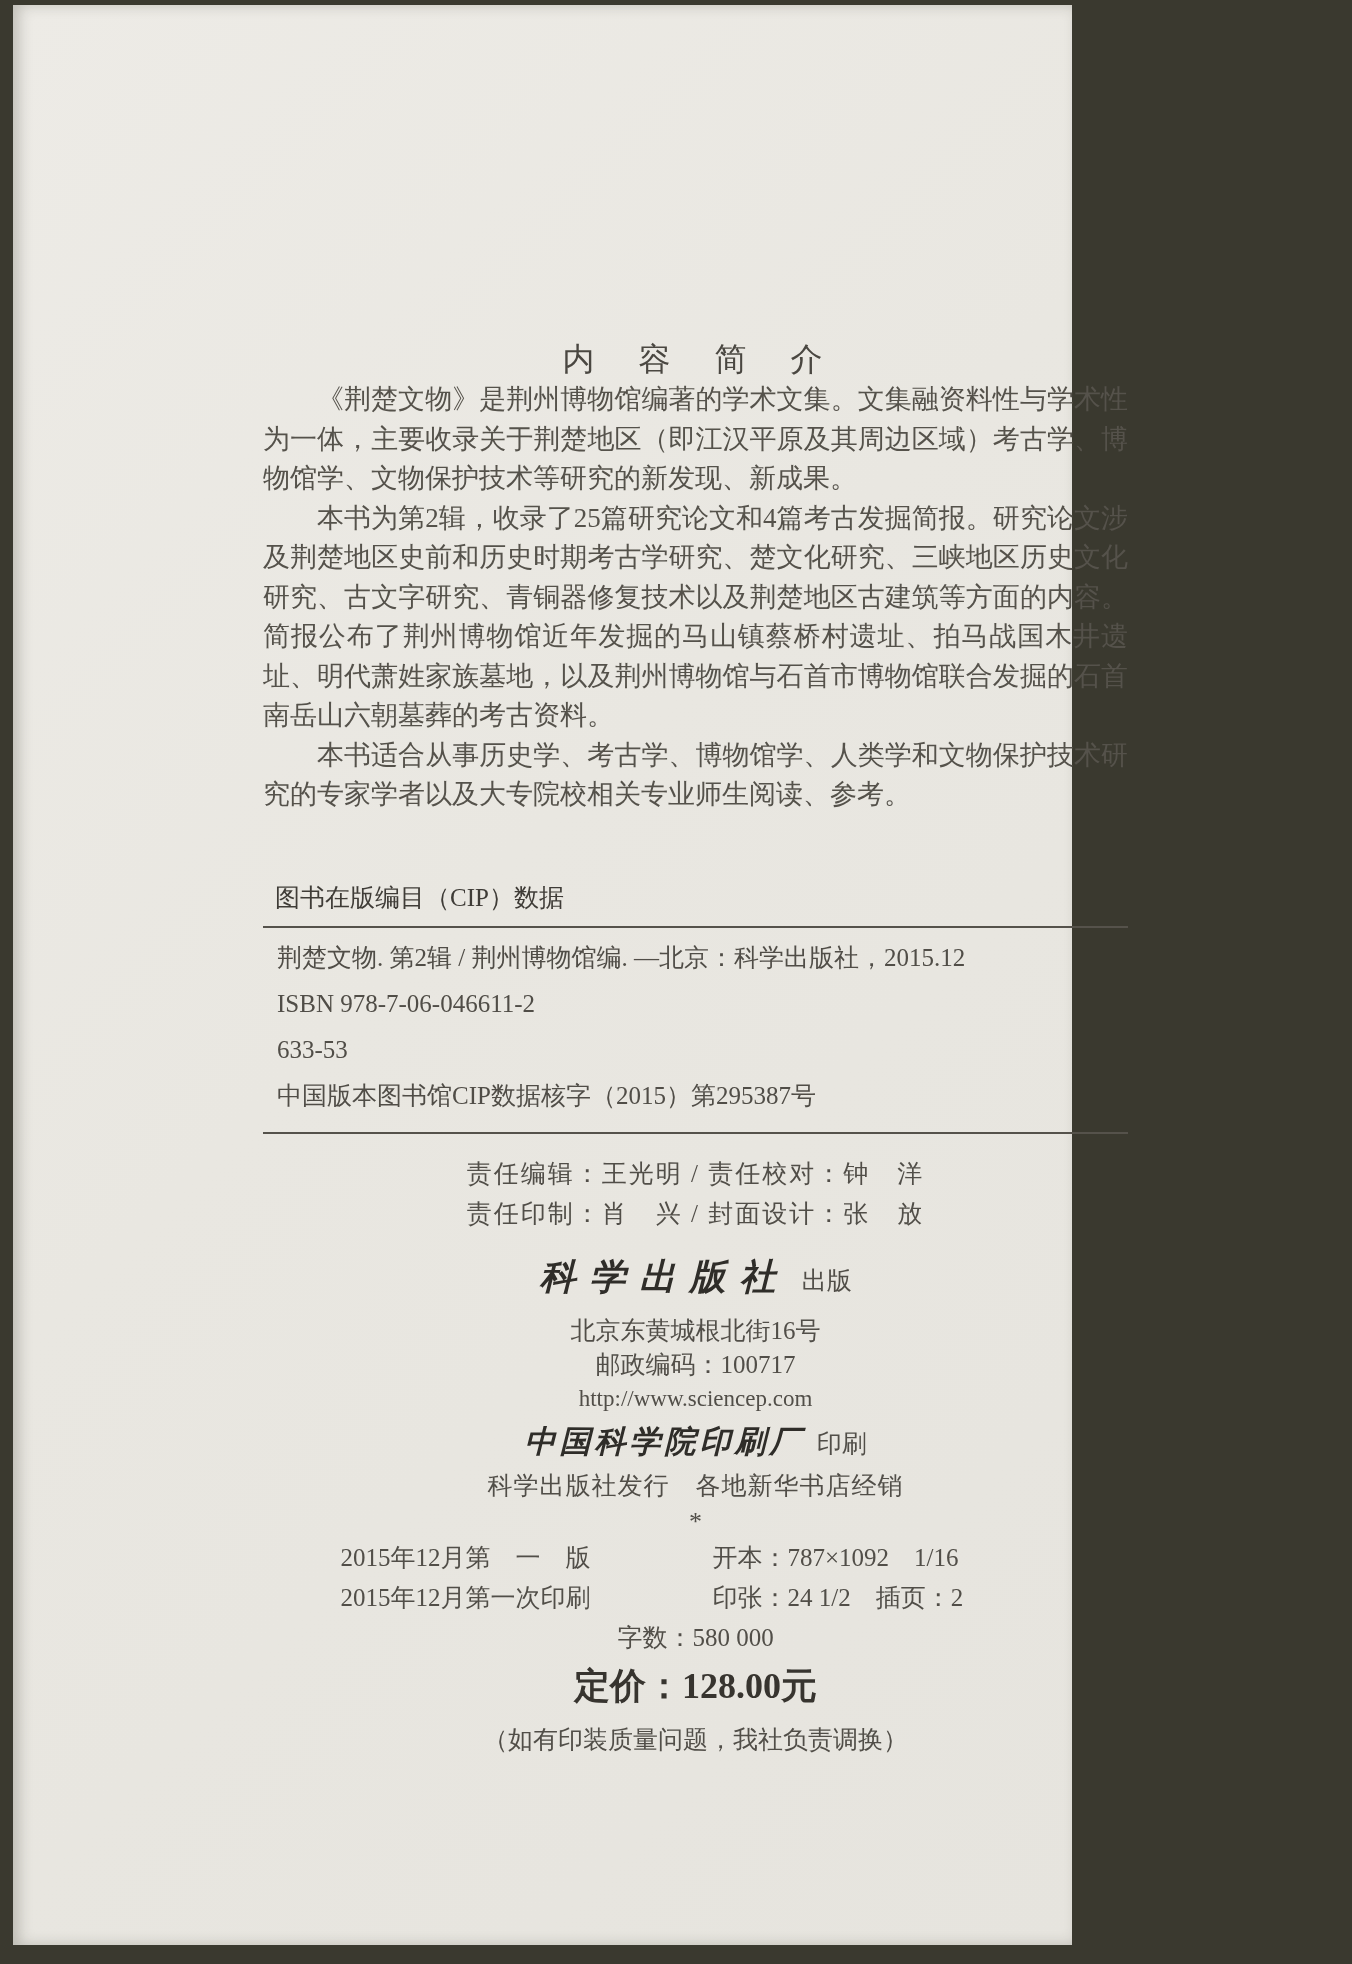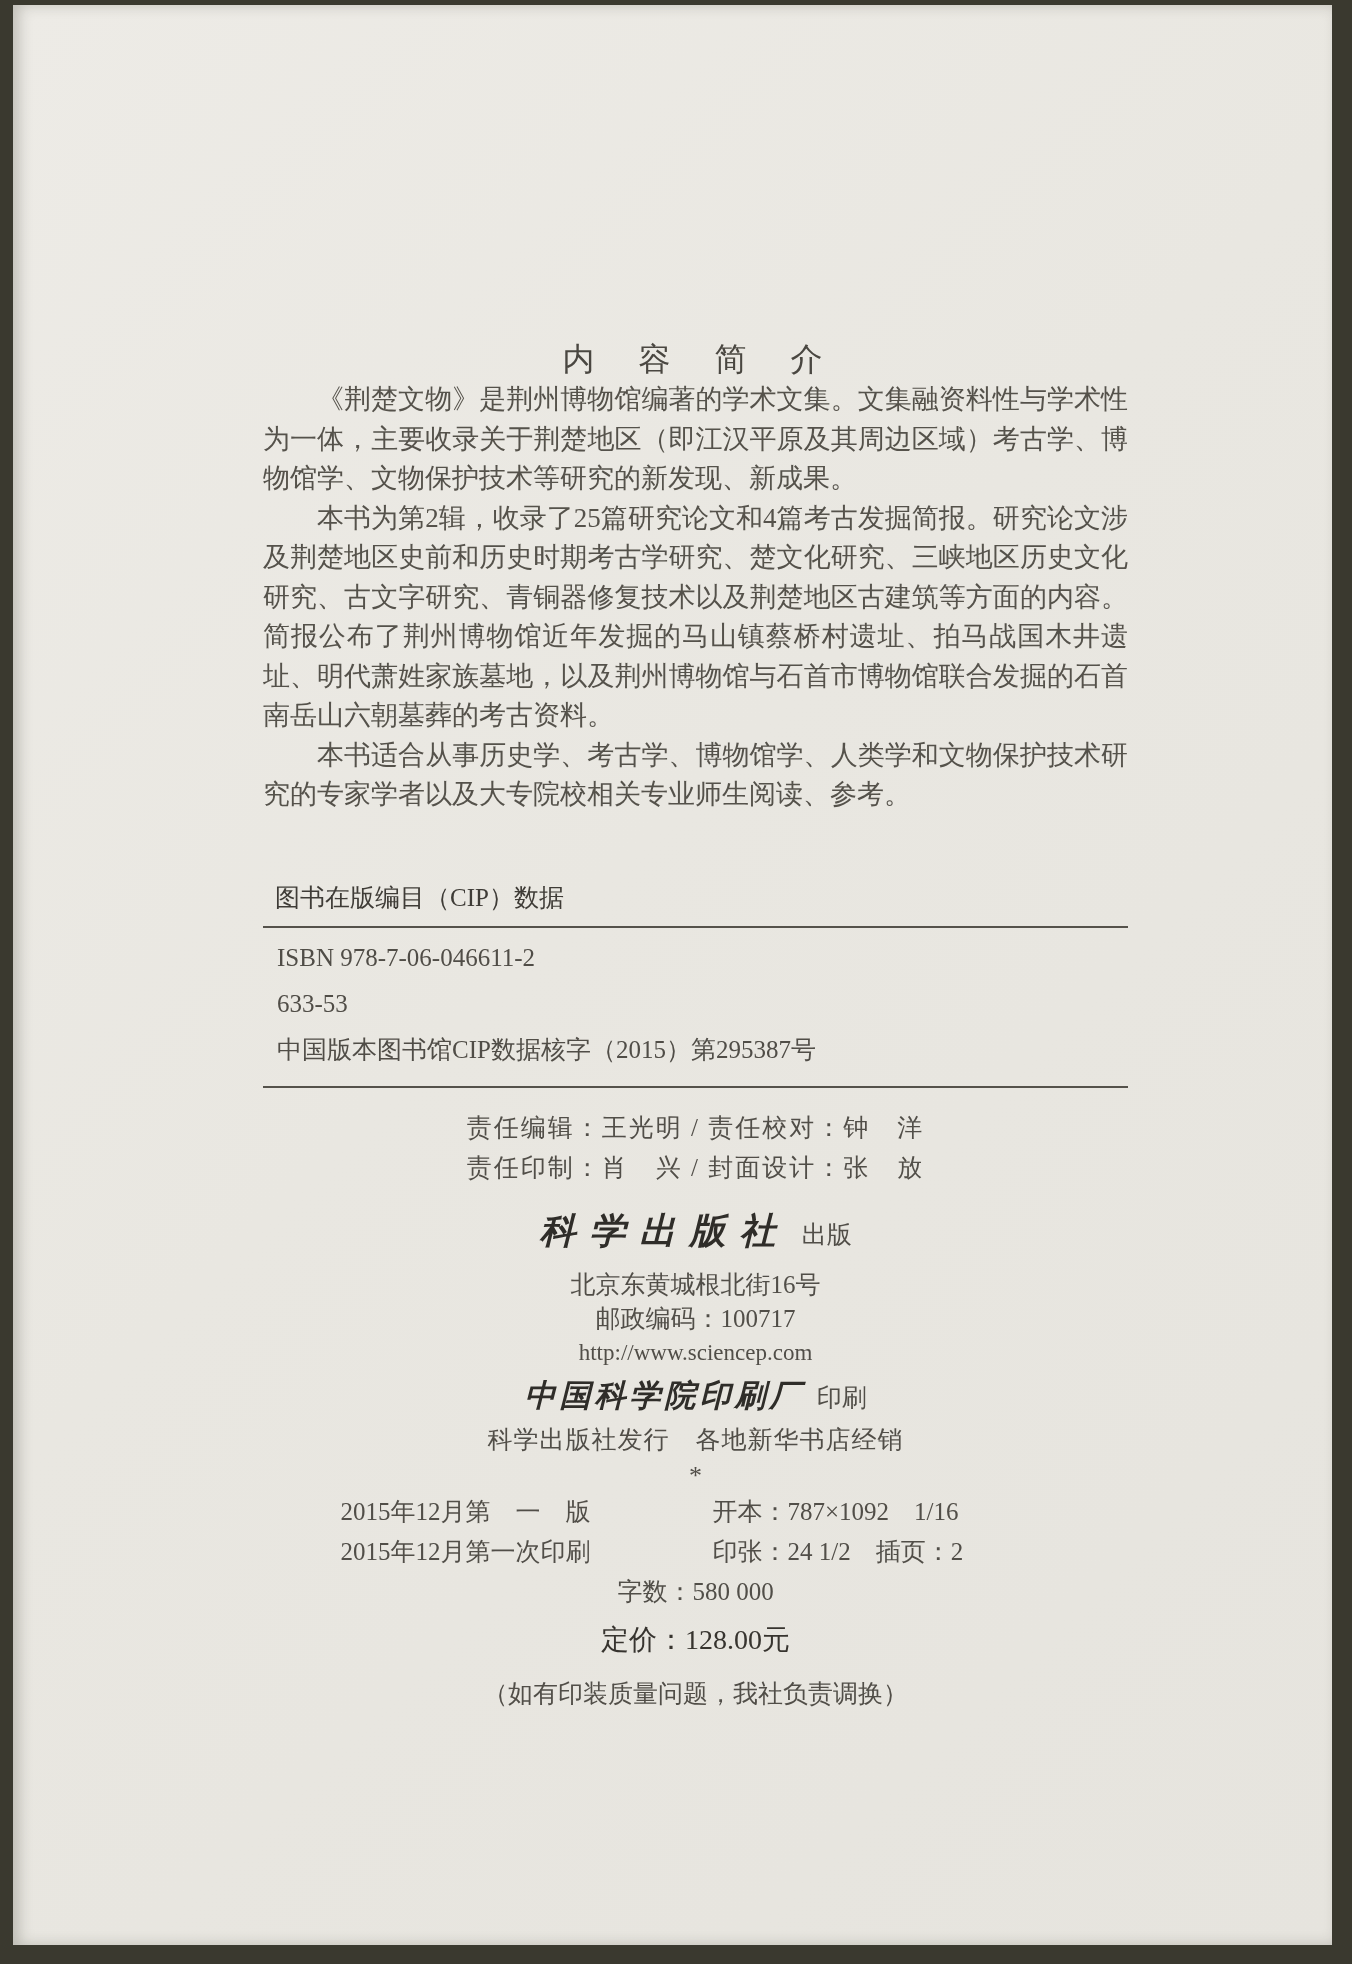--- a/index.html
+++ b/index.html
@@ -8,21 +8,21 @@
     width: 1352px;
     height: 1964px;
     background: #3a392f;
     overflow: hidden;
     font-family: "Liberation Serif", "DejaVu Serif", serif;
   }
   .page {
     position: absolute;
     left: 13px;
     top: 5px;
-    width: 1319px;
+    width: 1059px;
     height: 1940px;
     background: linear-gradient(135deg, #edebe6 0%, #e9e7e1 45%, #e6e4de 100%);
     color: #4d4a44;
     box-shadow: inset 6px 0 14px rgba(60,58,48,0.25);
   }
   .content {
     position: relative;
     width: 865px;
     margin-left: 250px;
     padding-top: 333px;
@@ -103,22 +103,22 @@
     justify-content: center;
     line-height: 40px;
     text-align: left;
   }
   .edition-row .slot-left  { width: 372px; }
   .edition-row .slot-right { width: 338px; }
   .wordcount { line-height: 40px; }
   .price {
     margin-top: 6px !important;
     line-height: 44px;
-    font-size: 28px;
-    font-weight: normal;
+    font-size: 36px;
+    font-weight: bold;
     color: #37342f;
   }
   .note { margin-top: 10px !important; line-height: 44px; }
 </style>
 </head>
 <body>
 
 <div class="page">
   <div class="content">
 
@@ -127,20 +127,21 @@
     <div class="intro">
       <p>《荆楚文物》是荆州博物馆编著的学术文集。文集融资料性与学术性为一体，主要收录关于荆楚地区（即江汉平原及其周边区域）考古学、博物馆学、文物保护技术等研究的新发现、新成果。</p>
       <p>本书为第2辑，收录了25篇研究论文和4篇考古发掘简报。研究论文涉及荆楚地区史前和历史时期考古学研究、楚文化研究、三峡地区历史文化研究、古文字研究、青铜器修复技术以及荆楚地区古建筑等方面的内容。简报公布了荆州博物馆近年发掘的马山镇蔡桥村遗址、拍马战国木井遗址、明代萧姓家族墓地，以及荆州博物馆与石首市博物馆联合发掘的石首南岳山六朝墓葬的考古资料。</p>
       <p>本书适合从事历史学、考古学、博物馆学、人类学和文物保护技术研究的专家学者以及大专院校相关专业师生阅读、参考。</p>
     </div>
 
     <div class="cip">
       <div class="cip-heading">图书在版编目（CIP）数据</div>
       <hr class="rule">
       <div class="cip-body">
+        <p>荆楚文物. 第2辑 / 荆州博物馆编. —北京：科学出版社，2015.12</p>
         <p>ISBN 978-7-06-046611-2</p>
         <p>633-53</p>
         <p>中国版本图书馆CIP数据核字（2015）第295387号</p>
       </div>
       <hr class="rule">
     </div>
 
     <div class="colophon">
       <p class="staff1">责任编辑：王光明 / 责任校对：钟　洋</p>
       <p class="staff2">责任印制：肖　兴 / 封面设计：张　放</p>

